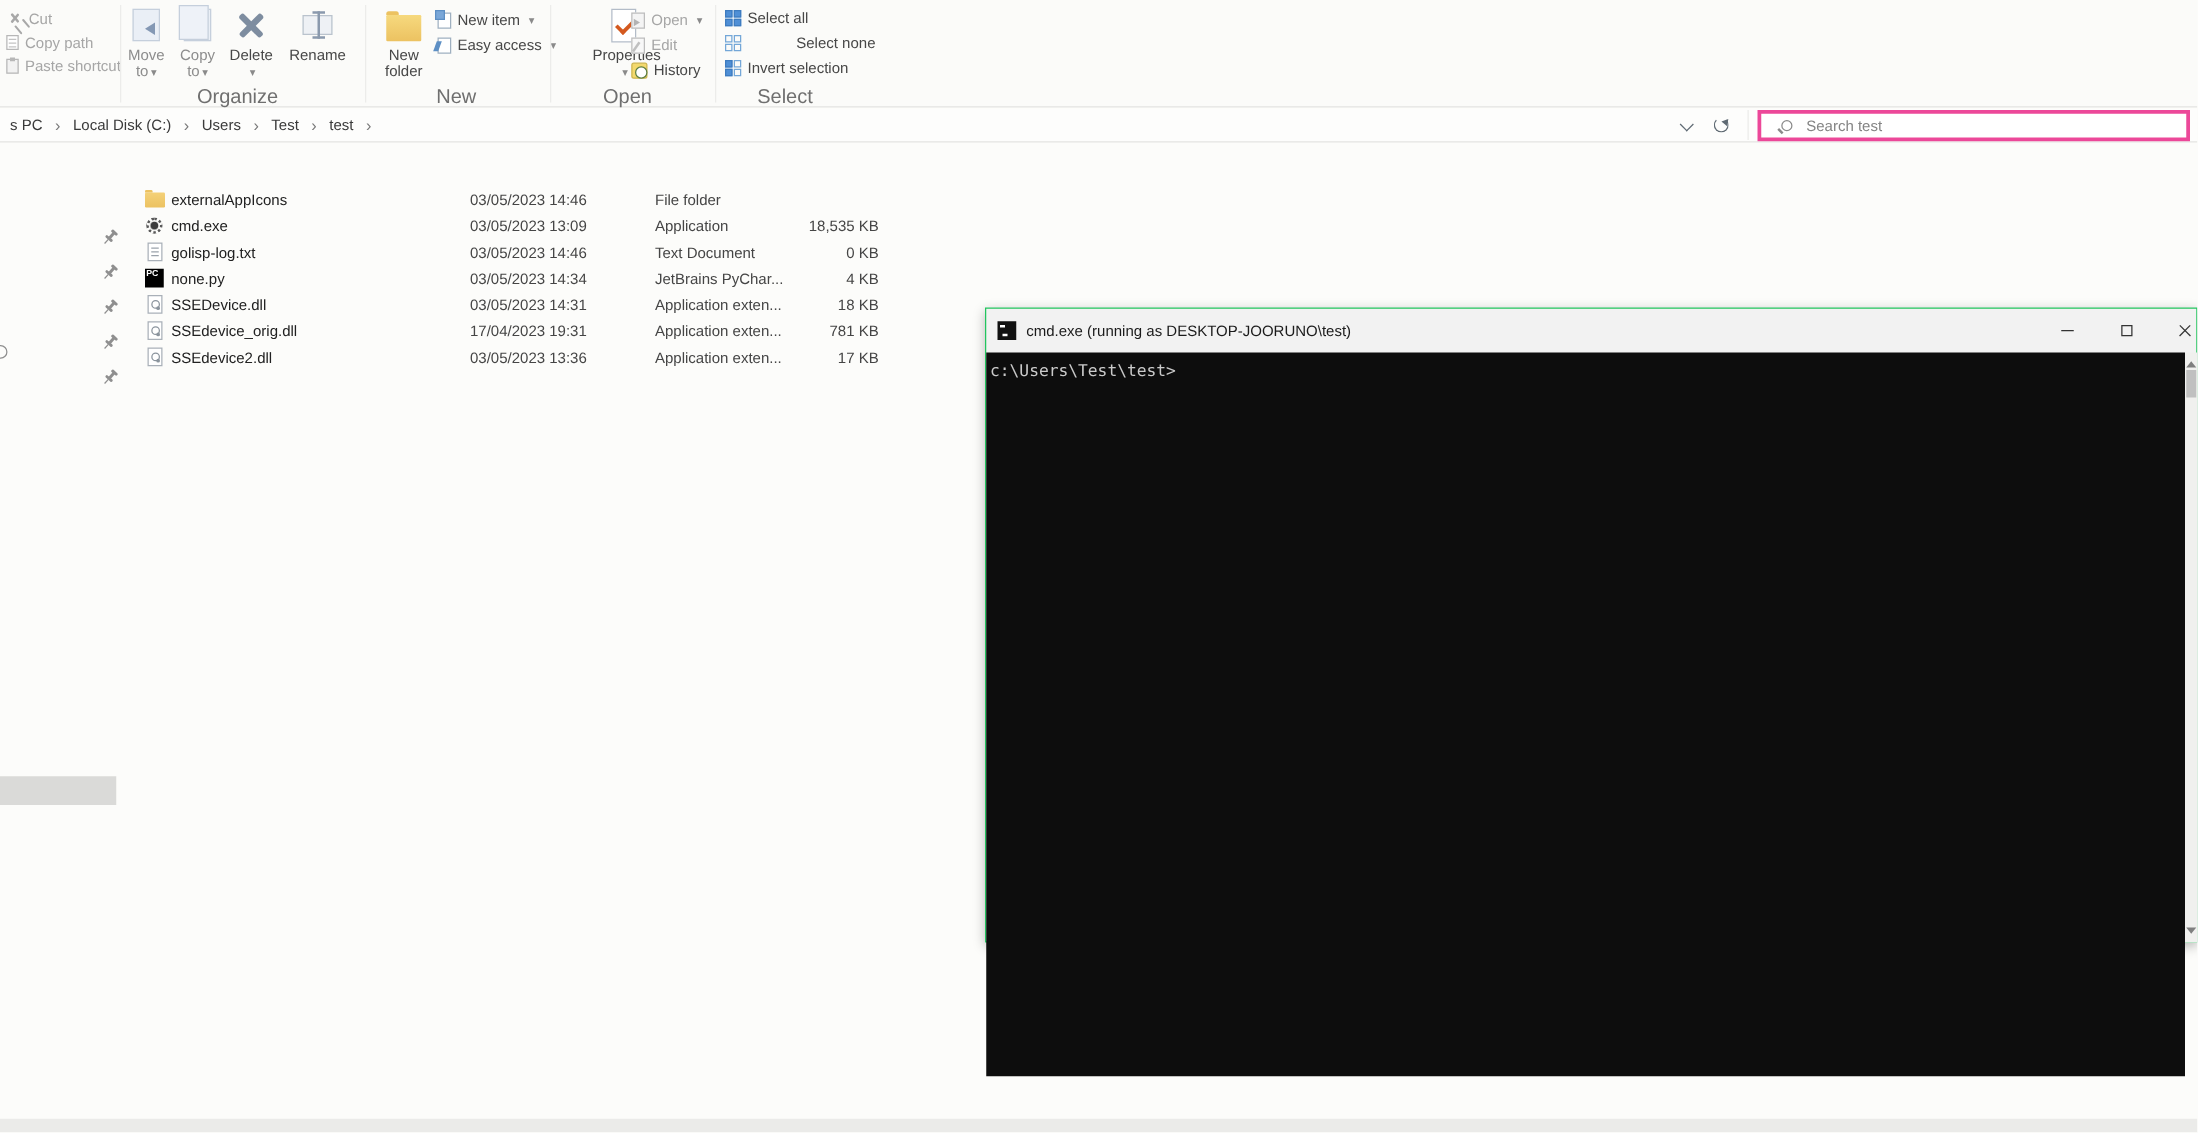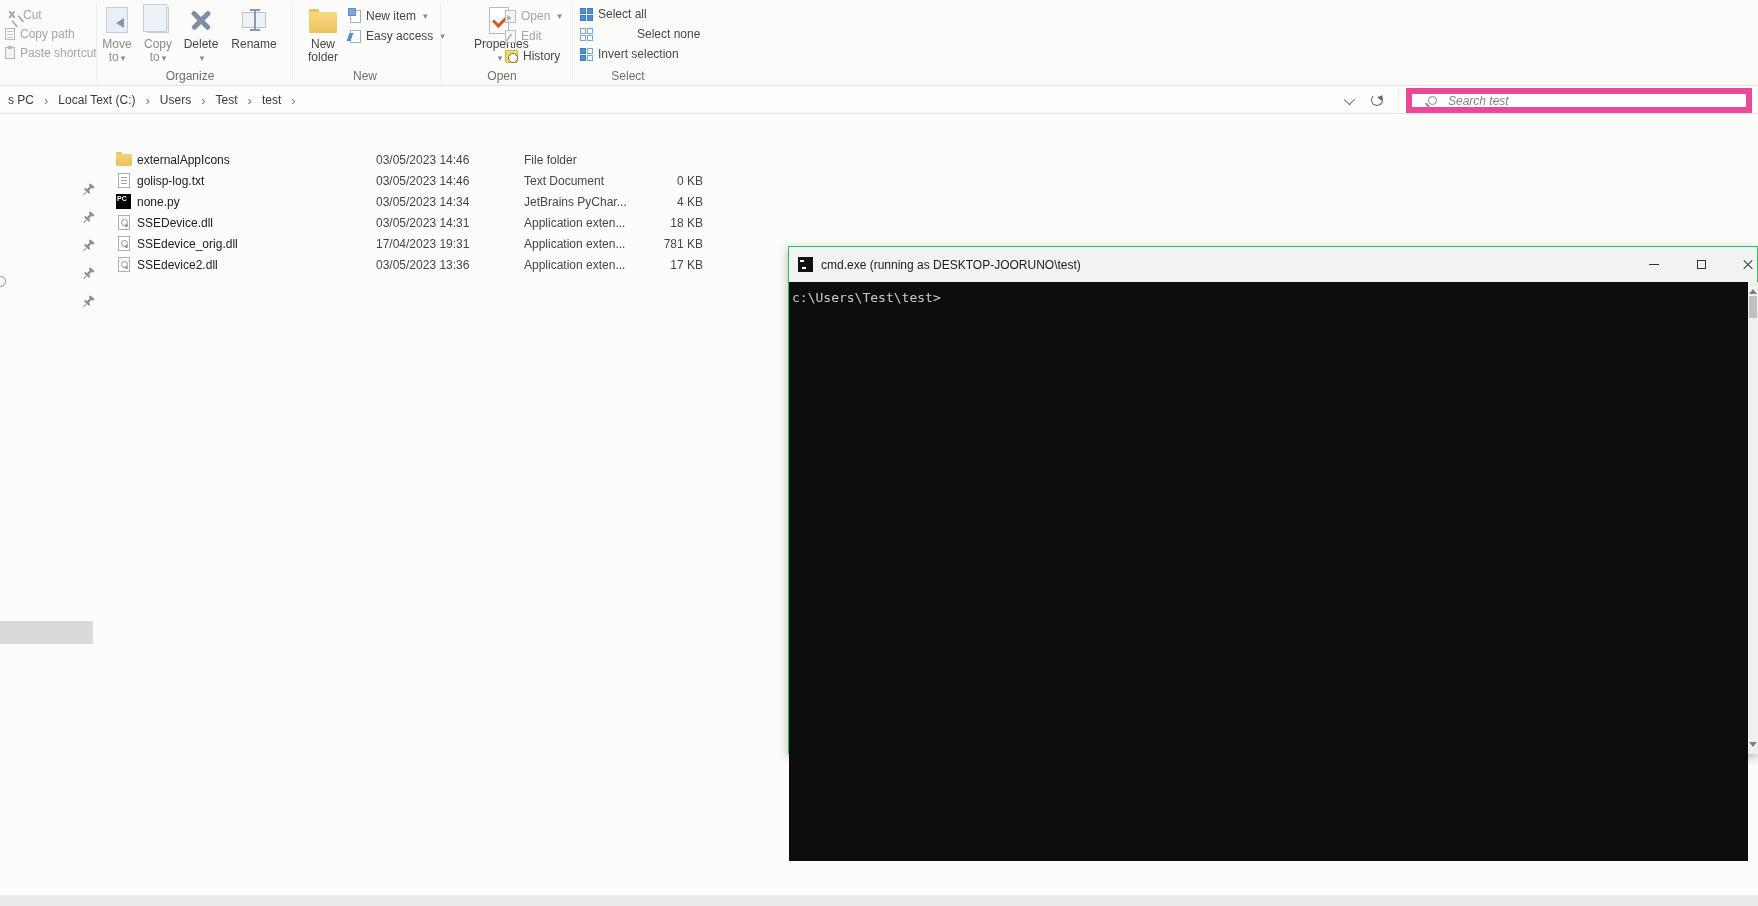--- a/index.html
+++ b/index.html
@@ -5,21 +5,21 @@
   * { box-sizing: border-box; margin: 0; padding: 0; }
   html,body { background:#fcfcfa; }
   #screen {
     position: relative; width: 1758px; height: 906px; overflow: hidden;
     background:#fcfcfa; font-family:"Liberation Sans", sans-serif; color:#3f3f3f;
     font-size:12px;
   }
   
   #ribbon { position:absolute; left:0; top:0; width:1758px; height:86px; background:#fbfbf9; border-bottom:1px solid #e3e3e1; }
   .grp-sep { position:absolute; top:4px; height:78px; width:1px; background:#ececea; }
-  .grp-label { position:absolute; top:69px; text-align:center; color:#6f6f6f; font-size:12px; }
+  .grp-label { position:absolute; top:69px; text-align:center; color:#6f6f6f; font-size:16px; }
   .smallrow { position:absolute; display:flex; align-items:center; gap:5px; height:16px; white-space:nowrap; cursor:default; }
   .smallrow .lbl { font-size:12px; }
   .dis { color:#a6a6a6; }
   .mid { color:#8d8d8d; }
   .en  { color:#474747; }
   .caret { font-size:9px; color:#8a8a8a; margin-left:2px; }
   .bigbtn { position:absolute; top:4px; text-align:center; cursor:default; }
   .bigbtn .icwrap { height:32px; display:flex; align-items:center; justify-content:center; }
   .bigbtn .blbl { font-size:12px; line-height:13px; margin-top:2px; }
   
@@ -61,21 +61,21 @@
   .edit-ic::before { content:""; position:absolute; left:2px; top:2px; width:2px; height:9px; background:#c0c0c0; transform:rotate(35deg); }
   
   #addr-band { position:absolute; left:0; top:87px; width:1758px; height:27px; background:#fdfdfc; border-bottom:1px solid #e3e3e1; }
   #breadcrumb { position:absolute; left:2px; top:0; height:26px; display:flex; align-items:center; gap:2px; color:#3a3a3a; }
   .crumb { padding:0 6px; }
   .crumb-sep { color:#7a7a7a; font-size:13px; padding:0 2px; }
   .addr-chevron { position:absolute; left:1344px; top:10px; width:8px; height:8px; border-right:1.5px solid #5f6a73; border-bottom:1.5px solid #5f6a73; transform:rotate(45deg) translateY(-2px); }
   .refresh { position:absolute; left:1371px; top:7px; width:12px; height:12px; border:1.6px solid #5f6a73; border-radius:50%; border-top-color:transparent; }
   .refresh::after { content:""; position:absolute; right:-3px; top:-3px; width:0; height:0; border:3.5px solid transparent; border-bottom:5px solid #5f6a73; transform:rotate(40deg); }
   .addr-div { position:absolute; left:1398px; top:1px; width:1px; height:24px; background:#ebebe9; }
-  #search-box { position:absolute; left:1406px; top:1px; width:346px; height:25px; background:#fff; border:6px solid #ec4899; display:flex; align-items:center;font-style:italic; }
+  #search-box { position:absolute; left:1406px; top:1px; width:346px; height:25px; background:#fff; border:3px solid #ec4899; display:flex; align-items:center; }
   .mag { position:relative; width:9px; height:9px; border:1.5px solid #8a8a8a; border-radius:50%; margin-left:16px; flex:none; }
   .mag::after { content:""; position:absolute; left:-4px; top:7px; width:5px; height:1.5px; background:#8a8a8a; transform:rotate(45deg); }
   #search-box .ph { color:#848484; margin-left:11px; }
   
   #col-headers { position:absolute; left:95px; top:117px; width:620px; height:26px; color:#5c5c5c; }
   #col-headers .h { position:absolute; top:6px; }
   #col-headers .hd { position:absolute; top:3px; width:1px; height:20px; background:#eaeae8; }
   .sort-caret { position:absolute; left:135px; top:0px; width:7px; height:7px; border-left:1.5px solid #8a8a8a; border-top:1.5px solid #8a8a8a; transform:rotate(45deg); }
   #file-list { position:absolute; left:95px; top:150px; width:620px; }
   .frow { position:relative; height:21px; color:#212121; }
@@ -245,21 +245,21 @@
         </span>
       <span class="lbl">Invert selection</span>
     </div>
     <div class="grp-label" style="left:580px; width:96px;">Select</div>
   </div>
 
   <div id="addr-band">
     <div id="breadcrumb">
         <span class="crumb">s PC</span>
         <span class="crumb-sep">›</span>
-        <span class="crumb">Local Text (C:)</span>
+        <span class="crumb">Local Disk (C:)</span>
         <span class="crumb-sep">›</span>
         <span class="crumb">Users</span>
         <span class="crumb-sep">›</span>
         <span class="crumb">Test</span>
         <span class="crumb-sep">›</span>
         <span class="crumb">test</span>
         <span class="crumb-sep">›</span>
       </div>
     <span class="addr-chevron"></span>
     <span class="refresh"></span>
@@ -273,20 +273,27 @@
 
   <div id="file-list">
     <div class="frow">
       <span class="fi fi-folder"></span>
       <span class="cell c-name">externalAppIcons</span>
       <span class="cell c-date">03/05/2023 14:46</span>
       <span class="cell c-type">File folder</span>
       <span class="cell c-size"></span>
     </div>
 
+    <div class="frow">
+      <span class="fi fi-gear"></span>
+      <span class="cell c-name">cmd.exe</span>
+      <span class="cell c-date">03/05/2023 13:09</span>
+      <span class="cell c-type">Application</span>
+      <span class="cell c-size">18,535 KB</span>
+    </div>
 
     <div class="frow">
       <span class="fi fi-text"></span>
       <span class="cell c-name">golisp-log.txt</span>
       <span class="cell c-date">03/05/2023 14:46</span>
       <span class="cell c-type">Text Document</span>
       <span class="cell c-size">0 KB</span>
     </div>
 
     <div class="frow">

